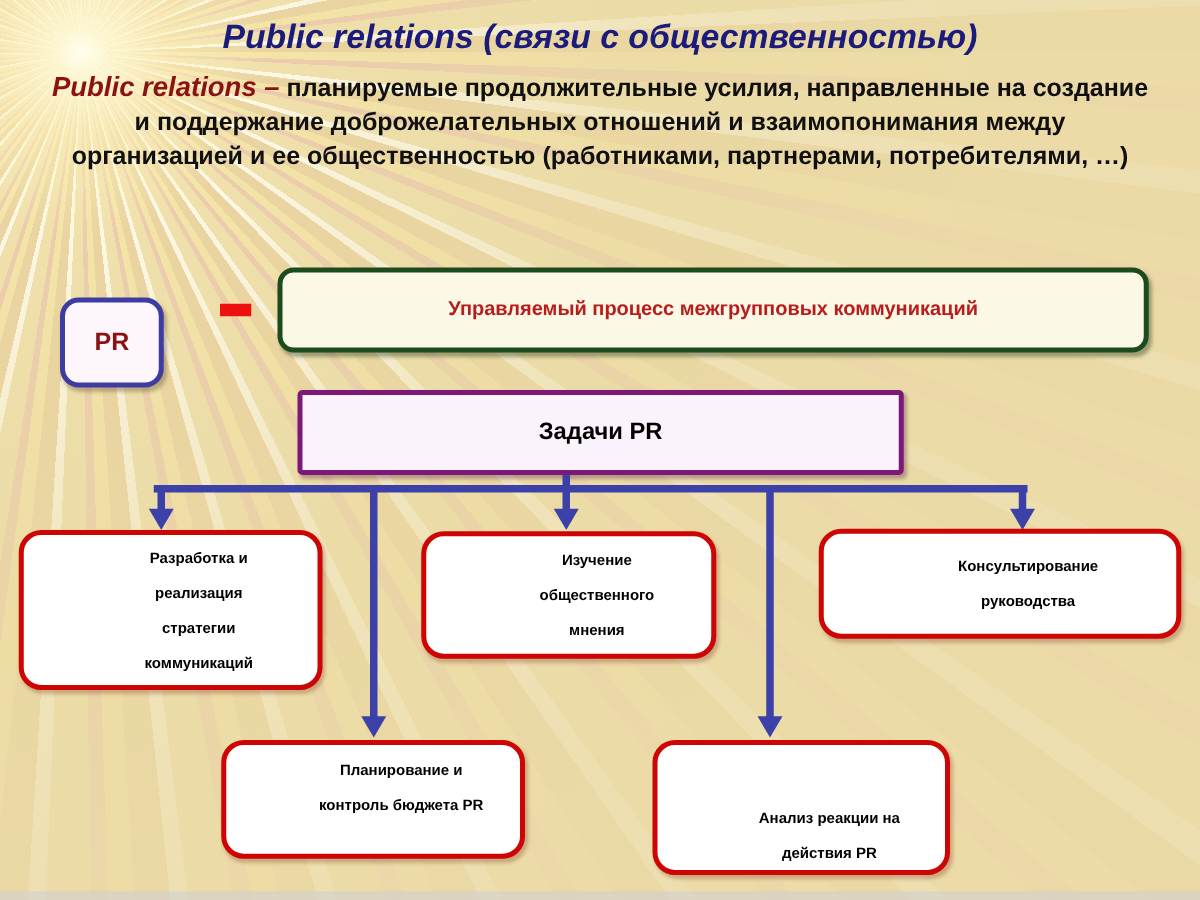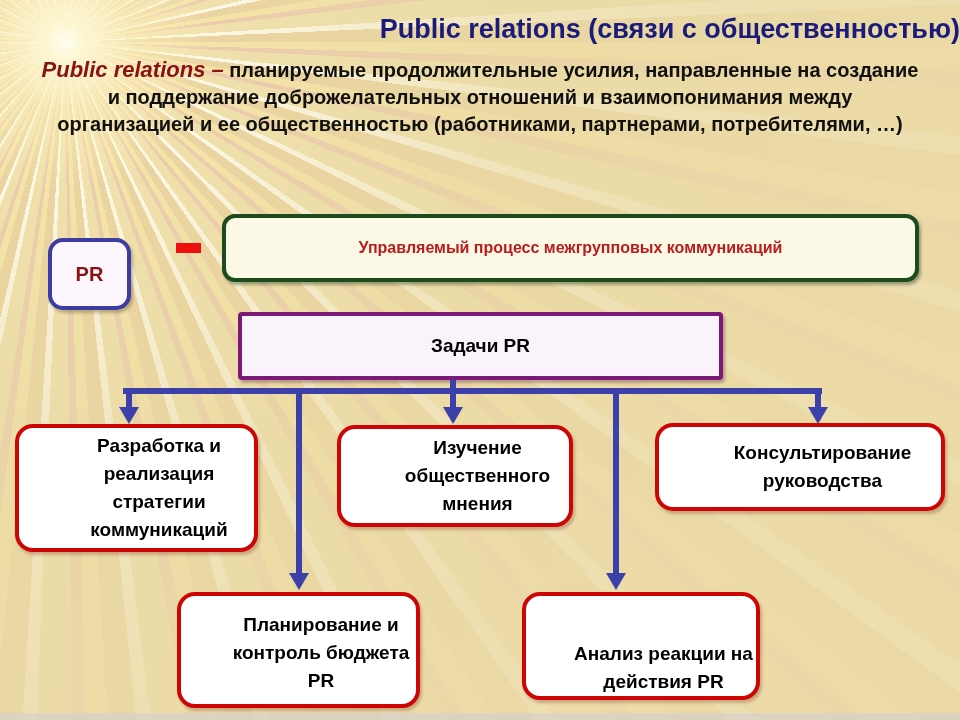--- a/index.html
+++ b/index.html
@@ -19,22 +19,22 @@
       repeating-conic-gradient(from 0deg at 65px 42px,
         rgba(255,253,240,0.85) 0deg 1.2deg,
         rgba(236,196,150,0.18) 1.2deg 3.6deg,
         rgba(250,236,170,0.60) 3.6deg 5.4deg,
         rgba(240,178,195,0.32) 5.4deg 6.6deg,
         rgba(248,238,185,0.40) 6.6deg 9.6deg),
       #e9d7a3;
   }
   .title {
     position:absolute; left:0; right:0; top:14px;
-    text-align:right;
-    font-size:27px; font-weight:bold; 
+    text-align:center;
+    font-size:27px; font-weight:bold; font-style:italic;
     color:#1b1b7c;
   }
   .definition {
     position:absolute; left:40px; width:880px; top:56px;
     text-align:center; font-weight:bold;
     font-size:20px; line-height:27px; color:#101010;
   }
   .definition .lead { font-style:italic; font-size:22px; color:#8b1212; }
   .shape {
     position:absolute; box-sizing:border-box;
@@ -60,28 +60,28 @@
   }
   .tasks-header {
     left:238px; top:312px; width:485px; height:68px;
     border:4px solid #7b1878; border-radius:4px;
     background:#fbf3fb; color:#000; font-size:19px;
     box-shadow:2px 3px 3px rgba(80,30,70,.35);
   }
   .task-box {
     border:4px solid #ce0505; border-radius:18px;
     background:#ffffff; color:#000;
-    font-size:19px; line-height:28px;
+    font-size:12px; line-height:28px;
     box-shadow:2px 3px 3px rgba(120,50,30,.3);
     padding-left:45px;
   }
   .task-strategy  { left:15px;  top:424px; width:243px; height:128px; }
   .task-opinion   { left:337px; top:425px; width:236px; height:102px; }
   .task-consult   { left:655px; top:423px; width:290px; height:88px;  }
-  .task-budget    { left:177px; top:592px; width:243px; height:116px; align-items:center; padding-top:6px; }
+  .task-budget    { left:177px; top:592px; width:243px; height:95px; align-items:flex-start; padding-top:6px; }
   .task-reaction  { left:522px; top:592px; width:238px; height:108px; align-items:flex-end; padding-top:6px; }
   .cline { position:absolute; background:#3b41a9; }
   .hline { left:123px; top:388px; width:699px; height:6px; }
   .v-left  { left:126px; top:388px; width:6px; height:20px; }
   .v-mid   { left:450px; top:380px; width:6px; height:28px; }
   .v-right { left:815px; top:388px; width:6px; height:20px; }
   .v-long-left  { left:296px; top:388px; width:6px; height:186px; }
   .v-long-right { left:613px; top:388px; width:6px; height:186px; }
   .arrowhead {
     position:absolute; width:0; height:0;

